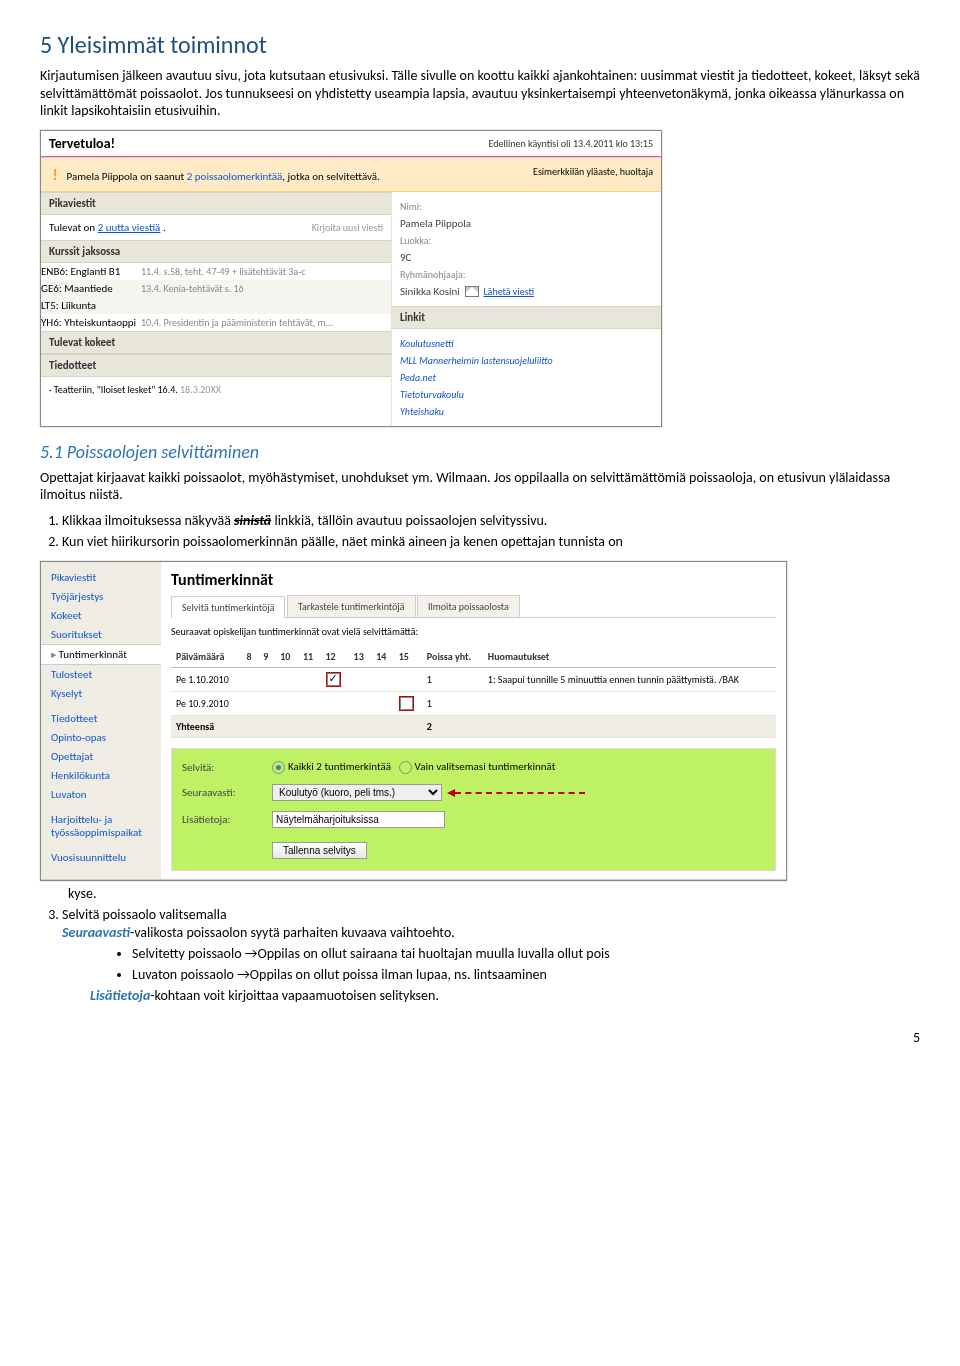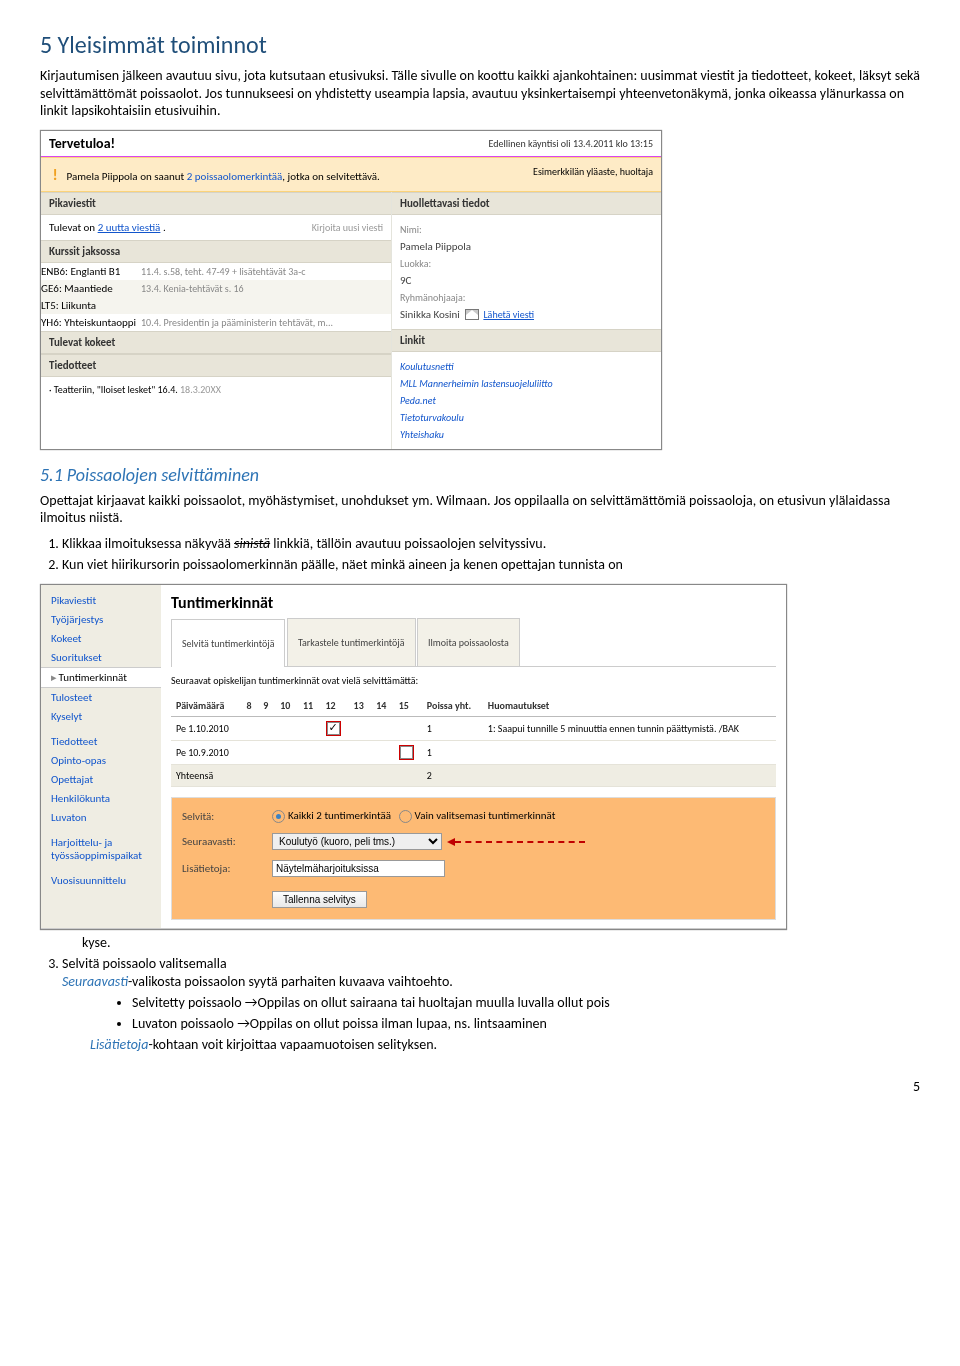--- a/index.html
+++ b/index.html
@@ -3,21 +3,21 @@
 <meta charset="utf-8">
 <style>
   body{font-family:Calibri,Arial,sans-serif;font-size:14px;color:#000;margin:0;background:#fff;padding:30px 40px;max-width:960px}
   h1{color:#1f4e79;font-size:24px;margin:0 0 8px 0;font-weight:400}
   h2{color:#2e74b5;font-style:italic;font-size:18px;margin:14px 0 6px 0;font-weight:400}
   p{margin:0 0 8px 0;line-height:1.25}
   ol{margin:4px 0 8px 22px;padding:0}
   ol li{margin-bottom:3px;line-height:1.3}
   ul.bul{margin:2px 0 2px 70px;padding:0;list-style:disc}
   ul.bul li{margin-bottom:3px;line-height:1.3}
-  .bold-blue{color:#2e74b5;font-weight:normal;font-style:italic}
+  .bold-blue{color:#2e74b5;font-weight:bold;font-style:italic}
   .redline{text-decoration:line-through;color:#000}
   .screenshot{border:1px solid #888;margin:10px 0 4px 0;background:#fff;font-size:11px;box-shadow:0 0 1px #888}
   .ss1{width:620px}
   .ss2{width:745px}
   .top-strip{border-bottom:1px solid #d946ef;padding:4px 8px;display:flex;justify-content:space-between;align-items:center}
   .tv{font-weight:bold;font-size:14px}
   .ed{color:#333;font-size:10px}
   .orange-bar{background:#feebc6;border-top:1px solid #fbd37a;border-bottom:1px solid #fbd37a;padding:7px 8px;display:flex;justify-content:space-between}
   .orange-bar .excl{display:inline-block;width:12px;text-align:center;color:#f0a020;font-weight:bold;font-size:16px;margin-right:3px}
   .orange-bar a{color:#1155cc;text-decoration:none}
@@ -40,37 +40,37 @@
   .linkit div{color:#1155cc;padding:2px 0;font-style:italic;font-size:10px}
   
   .ss2-top{background:#efede3;display:flex;border-bottom:1px solid #ccc}
   .ss2-side{flex:0 0 120px;padding:6px 0;color:#1155cc}
   .ss2-side div{padding:3px 10px;font-size:11px}
   .ss2-side .sel{background:#fff;border-top:1px solid #ccc;border-bottom:1px solid #ccc;color:#000}
   .ss2-side .arrow{color:#888;margin-right:2px}
   .ss2-main{flex:1;background:#fff;padding:8px 10px}
   .ss2-main h3{font-size:16px;margin:0 0 6px 0}
   .tabs{border-bottom:1px solid #ccc;margin-bottom:8px}
-  .tabs span{display:inline-block;padding:17px 10px;border:1px solid #ccc;border-bottom:none;background:#f3f1e8;color:#444;font-size:10px;margin-right:-1px}
+  .tabs span{display:inline-block;padding:4px 10px;border:1px solid #ccc;border-bottom:none;background:#f3f1e8;color:#444;font-size:10px;margin-right:-1px}
   .tabs span.act{background:#fff;position:relative;top:1px}
   table.tm{border-collapse:collapse;width:100%;font-size:10px}
   table.tm th,table.tm td{border-bottom:1px solid #e5e3d9;padding:4px 5px;text-align:left}
   table.tm th{font-weight:bold;color:#333;border-bottom:1px solid #bbb}
   .red-cell{background:#cc0000;display:inline-block;width:15px;height:15px;text-align:center;color:#fff}
   .chk{width:11px;height:11px;border:1px solid #888;display:inline-block;background:#fff;vertical-align:middle;position:relative}
   .chk.ck:after{content:"✓";position:absolute;top:-2px;left:1px;font-size:11px;color:#000}
   .formrow{display:flex;align-items:center;padding:5px 2px}
   .formrow .lab{flex:0 0 90px;color:#444}
   select.fauxselect{font-size:10px;border:1px solid #999;padding:1px 2px;width:170px;background:#efefef}
   input.fauxinput{font-size:10px;border:1px solid #999;padding:2px 3px;width:165px;background:#fff}
   button.fauxbtn{font-size:10px;padding:2px 10px;border:1px solid #999;background:linear-gradient(#fdfdfd,#e8e8e8);margin-top:4px}
   .radio{width:11px;height:11px;border:1px solid #888;border-radius:50%;display:inline-block;vertical-align:middle;position:relative;margin-right:3px}
   .radio.ck:after{content:"";width:5px;height:5px;background:#3a82c4;border-radius:50%;position:absolute;top:3px;left:3px}
   .pgnum{text-align:right;margin-top:24px}
-  .indent{margin-left:42px}
+  .indent{margin-left:28px}
   .arrow-dash{border-top:2px dashed #c00000;width:130px;display:inline-block;vertical-align:middle}
   .arrow-head{display:inline-block;width:0;height:0;border-top:4px solid transparent;border-bottom:4px solid transparent;border-right:8px solid #c00000;vertical-align:middle}
 </style>
 </head>
 <body>
 
 <h1>5 Yleisimmät toiminnot</h1>
 <p>Kirjautumisen jälkeen avautuu sivu, jota kutsutaan etusivuksi. Tälle sivulle on koottu kaikki ajankohtainen: uusimmat viestit ja tiedotteet, kokeet, läksyt sekä selvittämättömät poissaolot. Jos tunnukseesi on yhdistetty useampia lapsia, avautuu yksinkertaisempi yhteenvetonäkymä, jonka oikeassa ylänurkassa on linkit lapsikohtaisiin etusivuihin.</p>
 
 <div class="screenshot ss1">
@@ -109,21 +109,20 @@
         <div class="kurs-row">
             <span class="k1">YH6: Yhteiskuntaoppi</span>
             <span class="k2 small">10.4. Presidentin ja pääministerin tehtävät, m...</span>
           </div>
       </div>
       <div class="panel-hd">Tulevat kokeet</div>
       <div class="panel-hd">Tiedotteet</div>
       <div class="panel-bd small"><span>· Teatteriin, "Iloiset lesket" 16.4. </span><span class="gray">18.3.20XX</span></div>
     </div>
     <div class="right-col">
-      <div class="panel-hd">Huollettavasi tiedot</div>
       <div class="panel-bd">
         <div class="rinfo"><span class="label small">Nimi:</span></div>
         <div class="rinfo">Pamela Piippola</div>
         <div class="rinfo"><span class="label small">Luokka:</span></div>
         <div class="rinfo">9C</div>
         <div class="rinfo"><span class="label small">Ryhmänohjaaja:</span></div>
         <div class="rinfo"><span>Sinikka Kosini</span>&nbsp;&nbsp;<span class="env"></span> <a href="#" class="link small">Lähetä viesti</a></div>
       </div>
       <div class="panel-hd">Linkit</div>
       <div class="panel-bd linkit">
@@ -207,29 +206,29 @@
               <td></td>
               <td></td>
               <td></td>
               <td></td>
               <td></td>
               <td></td>
               <td><span class="red-cell"><span class="chk"></span></span></td>
           <td>1</td>
           <td></td>
         </tr>
-        <tr style="font-weight:normal;background:#efede3">
+        <tr style="font-weight:bold;background:#efede3">
           <td>Yhteensä</td>
           <td colspan="8"></td>
           <td>2</td>
               <td></td>
         </tr>
       </tbody>
         </table>
-      <div style="border:1px solid #ddd;padding:6px 8px;margin-top:10px;background:#fdba74">
+      <div style="border:1px solid #ddd;padding:6px 8px;margin-top:10px;background:#bef264">
         <div class="formrow">
           <span class="lab">Selvitä:</span>
           <span><span class="radio ck"></span><span>Kaikki 2 tuntimerkintää</span>&nbsp;&nbsp;&nbsp;<span class="radio"></span><span>Vain valitsemasi tuntimerkinnät</span></span>
         </div>
         <div class="formrow">
           <span class="lab">Seuraavasti:</span>
           <select class="fauxselect"><option>Koulutyö (kuoro, peli tms.)</option></select>
           &nbsp;&nbsp;<span class="arrow-head"></span><span class="arrow-dash"></span>
         </div>
         <div class="formrow">

